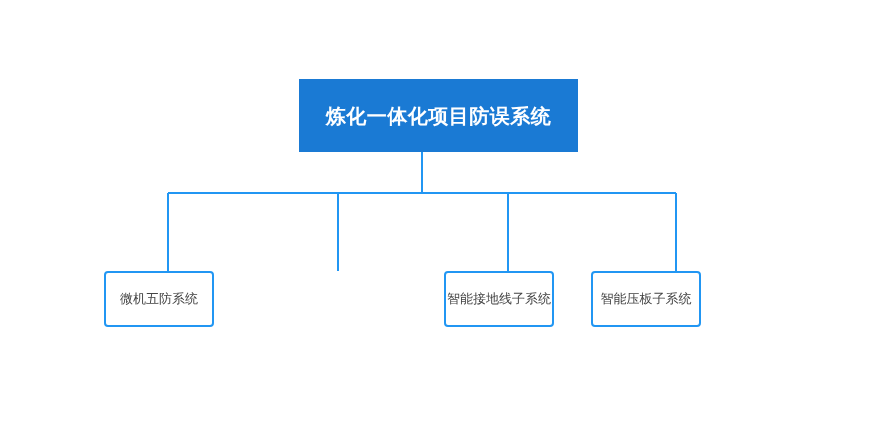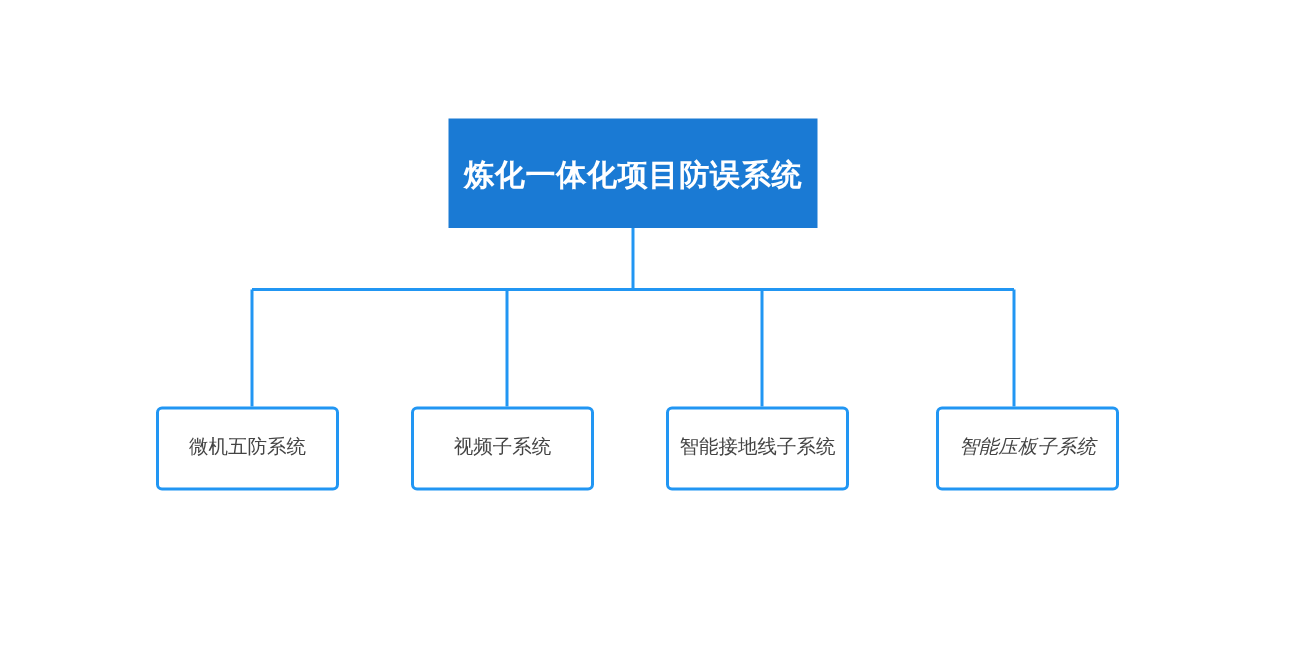--- a/index.html
+++ b/index.html
@@ -30,43 +30,43 @@
     position: absolute;
     box-sizing: border-box;
     display: flex;
     align-items: center;
     justify-content: center;
     text-align: center;
   }
   .node-root {
     left: 299px;
     top: 79px;
-    width: 246px;
+    width: 279px;
     height: 73px;
     background: #1a7ad4;
     color: #ffffff;
     font-size: 20px;
     font-weight: bold;
     letter-spacing: 0.5px;
   }
   .node-child {
     top: 271px;
-    width: 122px;
+    width: 110px;
     height: 56px;
     background: #ffffff;
     border: 2px solid #2196f3;
     border-radius: 4px;
     color: #444444;
     font-size: 13px;
     font-weight: normal;
   }
   .node-child.pos-0 { left: 104px; }
   .node-child.pos-1 { left: 274px; }
   .node-child.pos-2 { left: 444px; justify-content: center; }
-  .node-child.pos-3 { left: 624px; font-style: italic; }
+  .node-child.pos-3 { left: 591px; }
   .node-label {
     display: block;
     line-height: 1.2;
     white-space: nowrap;
   }
 </style>
 </head>
 <body>
 
 <div id="chart-canvas">
@@ -83,23 +83,20 @@
   </svg>
 
   <div class="node node-root">
     <span class="node-label">炼化一体化项目防误系统</span>
   </div>
 
   <div class="node node-child pos-0">
     <span class="node-label">微机五防系统</span>
   </div>
 
-  <div class="node node-child pos-1">
-    <span class="node-label">视频子系统</span>
-  </div>
 
   <div class="node node-child pos-2">
     <span class="node-label">智能接地线子系统</span>
   </div>
 
   <div class="node node-child pos-3">
     <span class="node-label">智能压板子系统</span>
   </div>
 
 </div>

